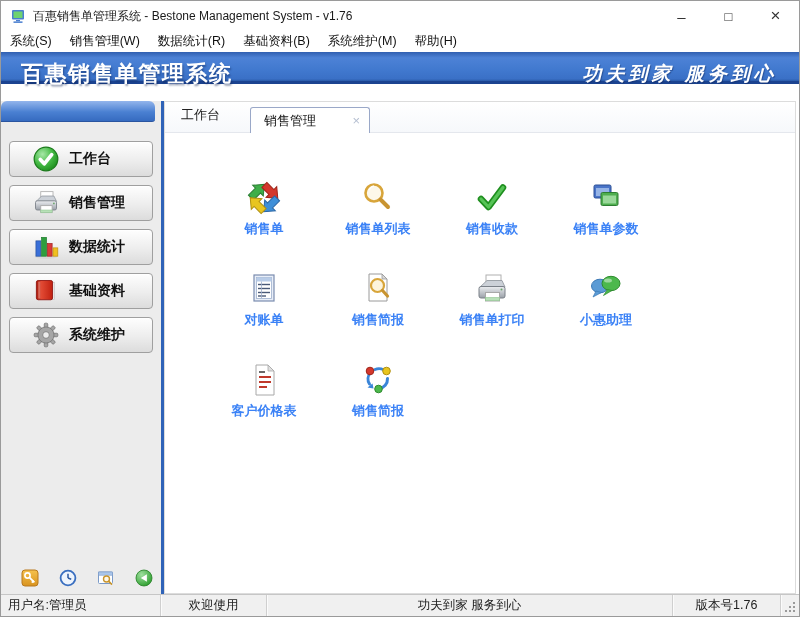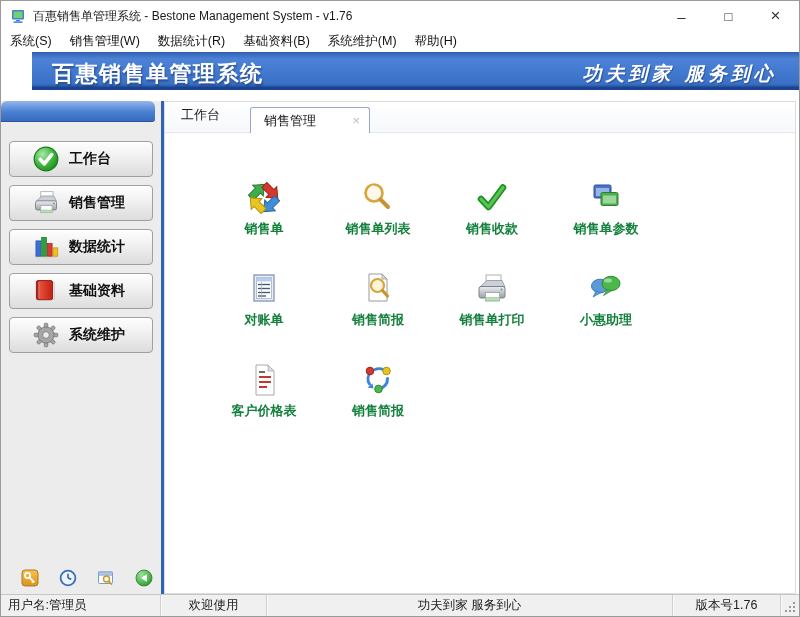--- a/index.html
+++ b/index.html
@@ -15,22 +15,22 @@
   .win-btn { width:47px; height:30px; display:flex; align-items:center; justify-content:center; color:#333; }
   .win-btn.min { font-size:15px; }
   .win-btn.max { font-size:13px; }
   .win-btn.close { font-size:17px; }
 
   
   .menubar { position:absolute; top:30px; left:0; right:0; height:21px; background:#fff; display:flex; align-items:center; font-size:12.5px; color:#111; }
   .menu-item { padding:2px 9px; white-space:nowrap; }
 
   
-  .banner { position:absolute; top:51px; left:0; right:0; height:38px;
-    background:linear-gradient(180deg,#305fb0 0%,#4d82d6 18%,#4179cf 55%,#3a70c6 84%,#2b5cab 90%,#1b4390 92%,#1b4390 100%);margin-left:31px; }
+  .banner { position:absolute; top:51px; left:0; right:0; height:32px;
+    background:linear-gradient(180deg,#305fb0 0%,#4d82d6 18%,#4179cf 55%,#3a70c6 84%,#2b5cab 90%,#1b4390 92%,#1b4390 100%); }
   .banner-title { position:absolute; left:20px; top:7px; font-size:22px; font-weight:bold; color:#fff; letter-spacing:1.5px; text-shadow:1px 2px 2px rgba(10,30,80,.45); white-space:nowrap; }
   .banner-slogan { position:absolute; right:22px; top:9px; font-size:19px; font-style:italic; font-weight:bold; color:#fff; font-family:"DejaVu Serif","Liberation Serif",serif; letter-spacing:4px; white-space:nowrap; text-shadow:1px 1px 1px rgba(10,30,80,.4); }
 
   
   .sidebar { position:absolute; top:100px; left:0; width:163px; bottom:22px; background:#ececec; border-right:3px solid #2f63b8; }
   .sidebar-header { height:21px; width:calc(100% - 6px); border-radius:6px 6px 3px 0; background:linear-gradient(180deg,#93b5ec 0%,#4a80d2 55%,#366bc0 100%); border-bottom:1px solid #2a55a0; }
   .side-btn { position:absolute; left:8px; width:144px; height:36px; border:1px solid #9f9f9f; border-radius:4px;
     background:linear-gradient(180deg,#fefefe 0%,#ededed 55%,#dcdcdc 100%); display:flex; align-items:center; padding-left:22px; gap:9px;
     font-size:14px; font-weight:bold; color:#111; box-shadow:inset 0 1px 0 rgba(255,255,255,.9); cursor:default; white-space:nowrap; }
   .side-btn .s-ic { width:28px; height:28px; flex:0 0 auto; }
@@ -41,21 +41,21 @@
   .main { position:absolute; top:100px; left:163px; right:3px; bottom:22px; background:#fff; border:1px solid #dcdcdc; }
   .tabstrip { position:relative; height:31px; display:flex; align-items:flex-end; padding-left:16px; background:linear-gradient(180deg,#ffffff 0%,#f6f8fb 100%); border-bottom:1px solid #e4e7ed; }
   .tab-inactive { font-size:13px; color:#222; padding:6px 8px 8px 0; white-space:nowrap; }
   .tab-active { position:relative; margin-left:22px; margin-bottom:-1px; width:120px; height:26px; background:#fff; border:1px solid #9aa8c8; border-bottom:none; border-radius:3px 3px 0 0; display:flex; align-items:center; justify-content:space-between; padding:0 9px 0 13px; font-size:13px; color:#111; white-space:nowrap; }
   .tab-close { color:#b4bed0; font-size:13px; line-height:1; cursor:default; }
 
   
   .grid { position:absolute; left:42px; top:76px; display:grid; grid-template-columns:repeat(4,114px); grid-auto-rows:91px; }
   .cell { display:flex; flex-direction:column; align-items:center; padding-top:2px; gap:4px; cursor:default; }
   .cell .g-ic { width:36px; height:36px; }
-  .cell .lbl { font-size:13px; font-weight:bold; color:#15803d; white-space:nowrap; }
+  .cell .lbl { font-size:13px; font-weight:bold; color:#3b82f6; white-space:nowrap; }
 
   
   .statusbar { position:absolute; left:0; right:0; bottom:0; height:22px; background:#f0f0f0; border-top:1px solid #c6c6c6; display:flex; align-items:stretch; font-size:12.5px; color:#222; }
   .sb-cell { display:flex; align-items:center; border-right:1px solid #cfcfcf; box-shadow:1px 0 0 #fbfbfb; white-space:nowrap; }
   .sb-user { width:160px; padding-left:7px; }
   .sb-welcome { width:106px; justify-content:center; }
   .sb-slogan { width:406px; justify-content:center; }
   .sb-version { width:108px; justify-content:center; }
   .sb-grip { position:absolute; right:4px; bottom:4px; width:2px; height:2px; background:#9a9a9a;
     box-shadow:-4px 0 0 #9a9a9a,-8px 0 0 #9a9a9a,0 -4px 0 #9a9a9a,-4px -4px 0 #9a9a9a,0 -8px 0 #9a9a9a; }

